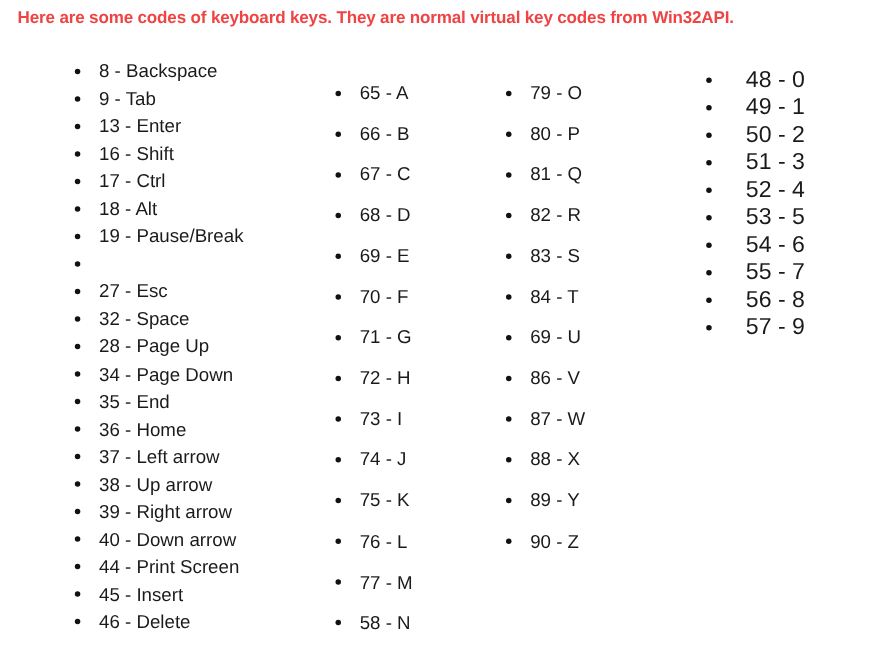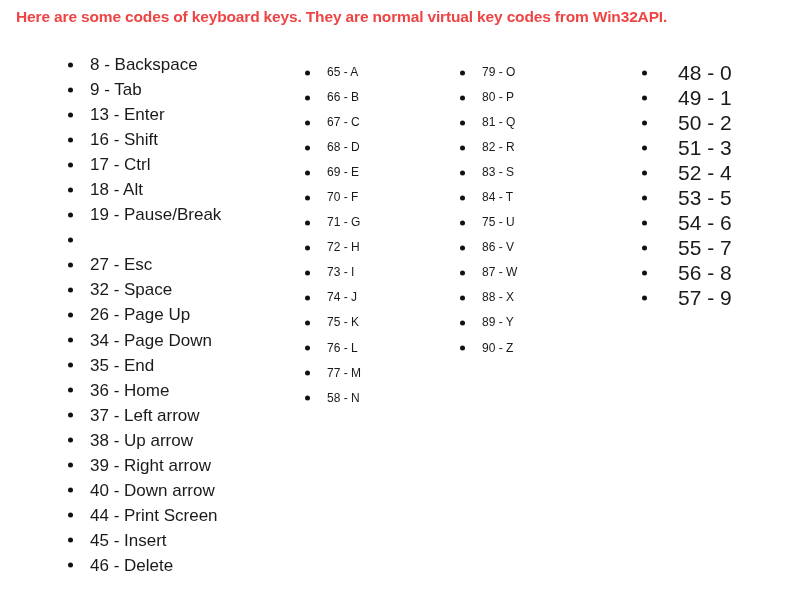--- a/index.html
+++ b/index.html
@@ -66,24 +66,25 @@
   
   #col-2 {
     left: 305px;
     top: 60px;
   }
   #col-3 {
     left: 460px;
     top: 60px;
   }
   #col-2 .item, #col-3 .item {
-    font-size: 12px;
+    font-size: 17px;
     line-height: 25.05px;
     height: 25.05px;
     padding-left: 22px;
+    margin-top: 12px;
   }
   #col-2 .item .bullet, #col-3 .item .bullet { left: 0; }
 
   
   #col-4 {
     left: 642px;
     top: 60px;
   }
   #col-4 .item {
     font-size: 21px;
@@ -102,21 +103,21 @@
     <li class="item"><span class="bullet"></span><span>8 - Backspace</span></li>
     <li class="item"><span class="bullet"></span><span>9 - Tab</span></li>
     <li class="item"><span class="bullet"></span><span>13 - Enter</span></li>
     <li class="item"><span class="bullet"></span><span>16 - Shift</span></li>
     <li class="item"><span class="bullet"></span><span>17 - Ctrl</span></li>
     <li class="item"><span class="bullet"></span><span>18 - Alt</span></li>
     <li class="item"><span class="bullet"></span><span>19 - Pause/Break</span></li>
     <li class="item"><span class="bullet"></span></li>
     <li class="item"><span class="bullet"></span><span>27 - Esc</span></li>
     <li class="item"><span class="bullet"></span><span>32 - Space</span></li>
-    <li class="item"><span class="bullet"></span><span>26 - Page Up</span></li>
+    <li class="item"><span class="bullet"></span><span>28 - Page Up</span></li>
     <li class="item"><span class="bullet"></span><span>34 - Page Down</span></li>
     <li class="item"><span class="bullet"></span><span>35 - End</span></li>
     <li class="item"><span class="bullet"></span><span>36 - Home</span></li>
     <li class="item"><span class="bullet"></span><span>37 - Left arrow</span></li>
     <li class="item"><span class="bullet"></span><span>38 - Up arrow</span></li>
     <li class="item"><span class="bullet"></span><span>39 - Right arrow</span></li>
     <li class="item"><span class="bullet"></span><span>40 - Down arrow</span></li>
     <li class="item"><span class="bullet"></span><span>44 - Print Screen</span></li>
     <li class="item"><span class="bullet"></span><span>45 - Insert</span></li>
     <li class="item"><span class="bullet"></span><span>46 - Delete</span></li>
@@ -137,21 +138,21 @@
     <li class="item"><span class="bullet"></span><span>77 - M</span></li>
     <li class="item"><span class="bullet"></span><span>58 - N</span></li>
   </ul>
 <ul class="col" id="col-3">
     <li class="item"><span class="bullet"></span><span>79 - O</span></li>
     <li class="item"><span class="bullet"></span><span>80 - P</span></li>
     <li class="item"><span class="bullet"></span><span>81 - Q</span></li>
     <li class="item"><span class="bullet"></span><span>82 - R</span></li>
     <li class="item"><span class="bullet"></span><span>83 - S</span></li>
     <li class="item"><span class="bullet"></span><span>84 - T</span></li>
-    <li class="item"><span class="bullet"></span><span>75 - U</span></li>
+    <li class="item"><span class="bullet"></span><span>69 - U</span></li>
     <li class="item"><span class="bullet"></span><span>86 - V</span></li>
     <li class="item"><span class="bullet"></span><span>87 - W</span></li>
     <li class="item"><span class="bullet"></span><span>88 - X</span></li>
     <li class="item"><span class="bullet"></span><span>89 - Y</span></li>
     <li class="item"><span class="bullet"></span><span>90 - Z</span></li>
   </ul>
 <ul class="col" id="col-4">
     <li class="item"><span class="bullet"></span><span>48 - 0</span></li>
     <li class="item"><span class="bullet"></span><span>49 - 1</span></li>
     <li class="item"><span class="bullet"></span><span>50 - 2</span></li>

